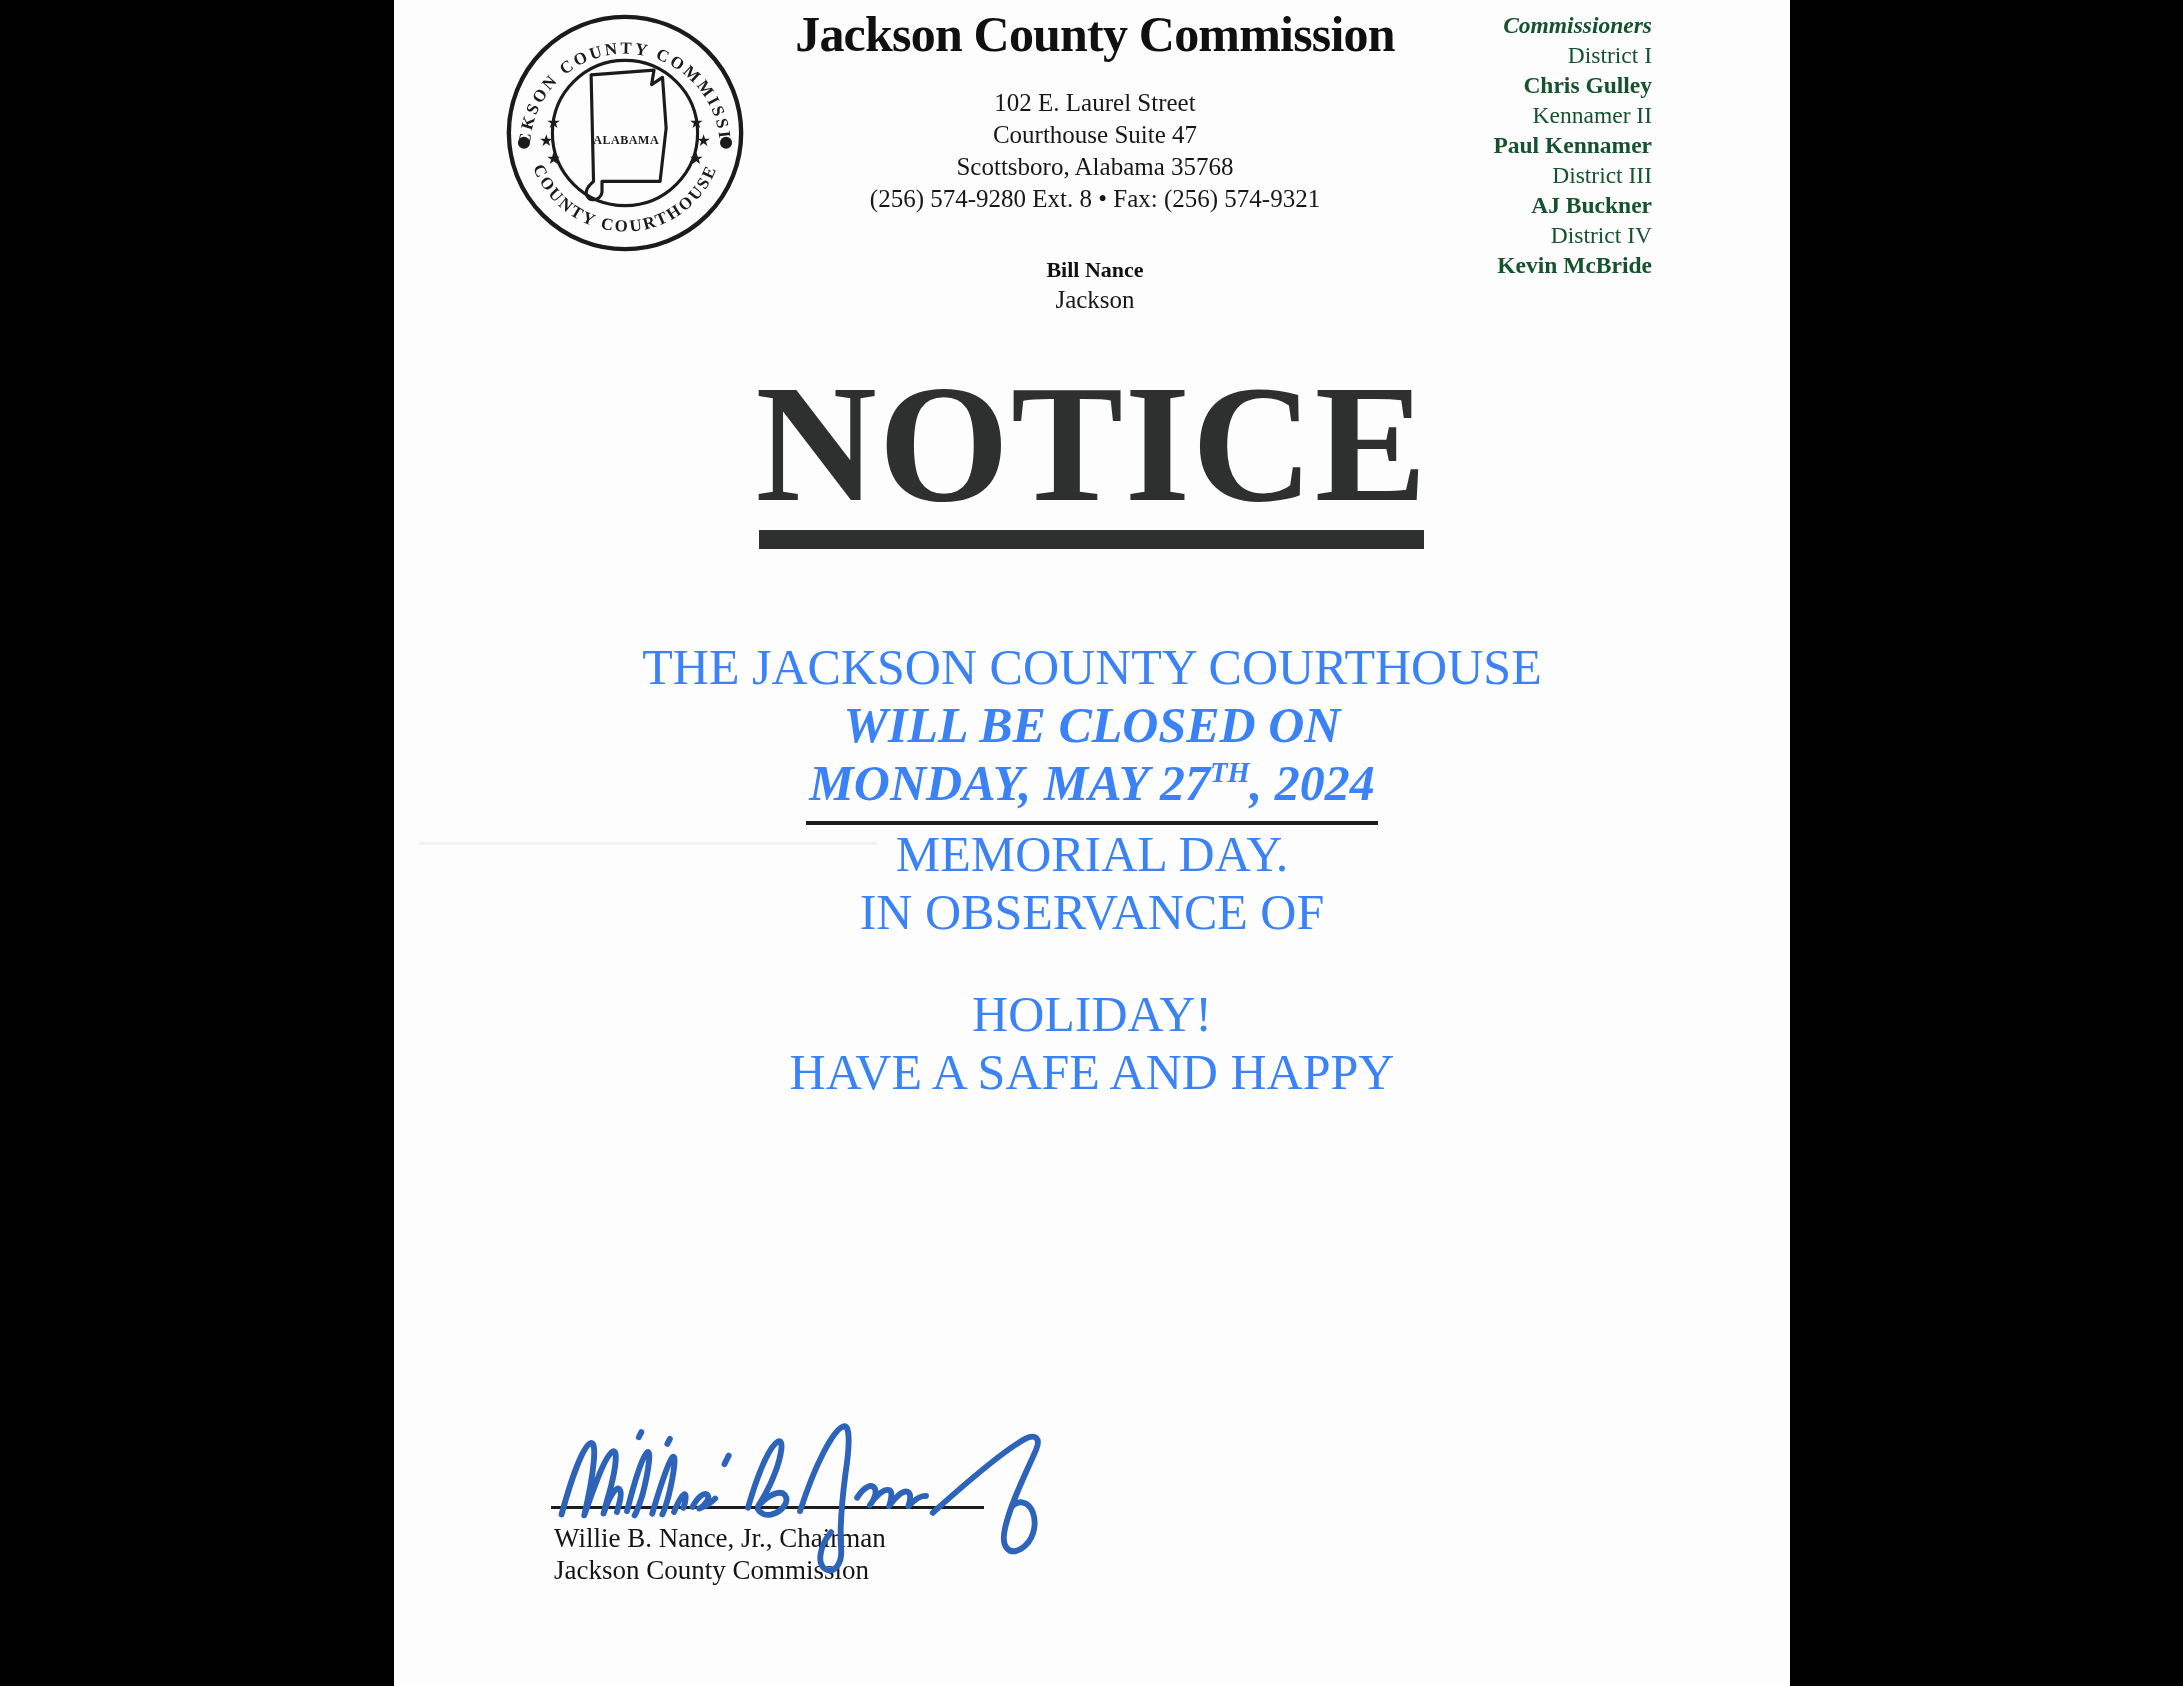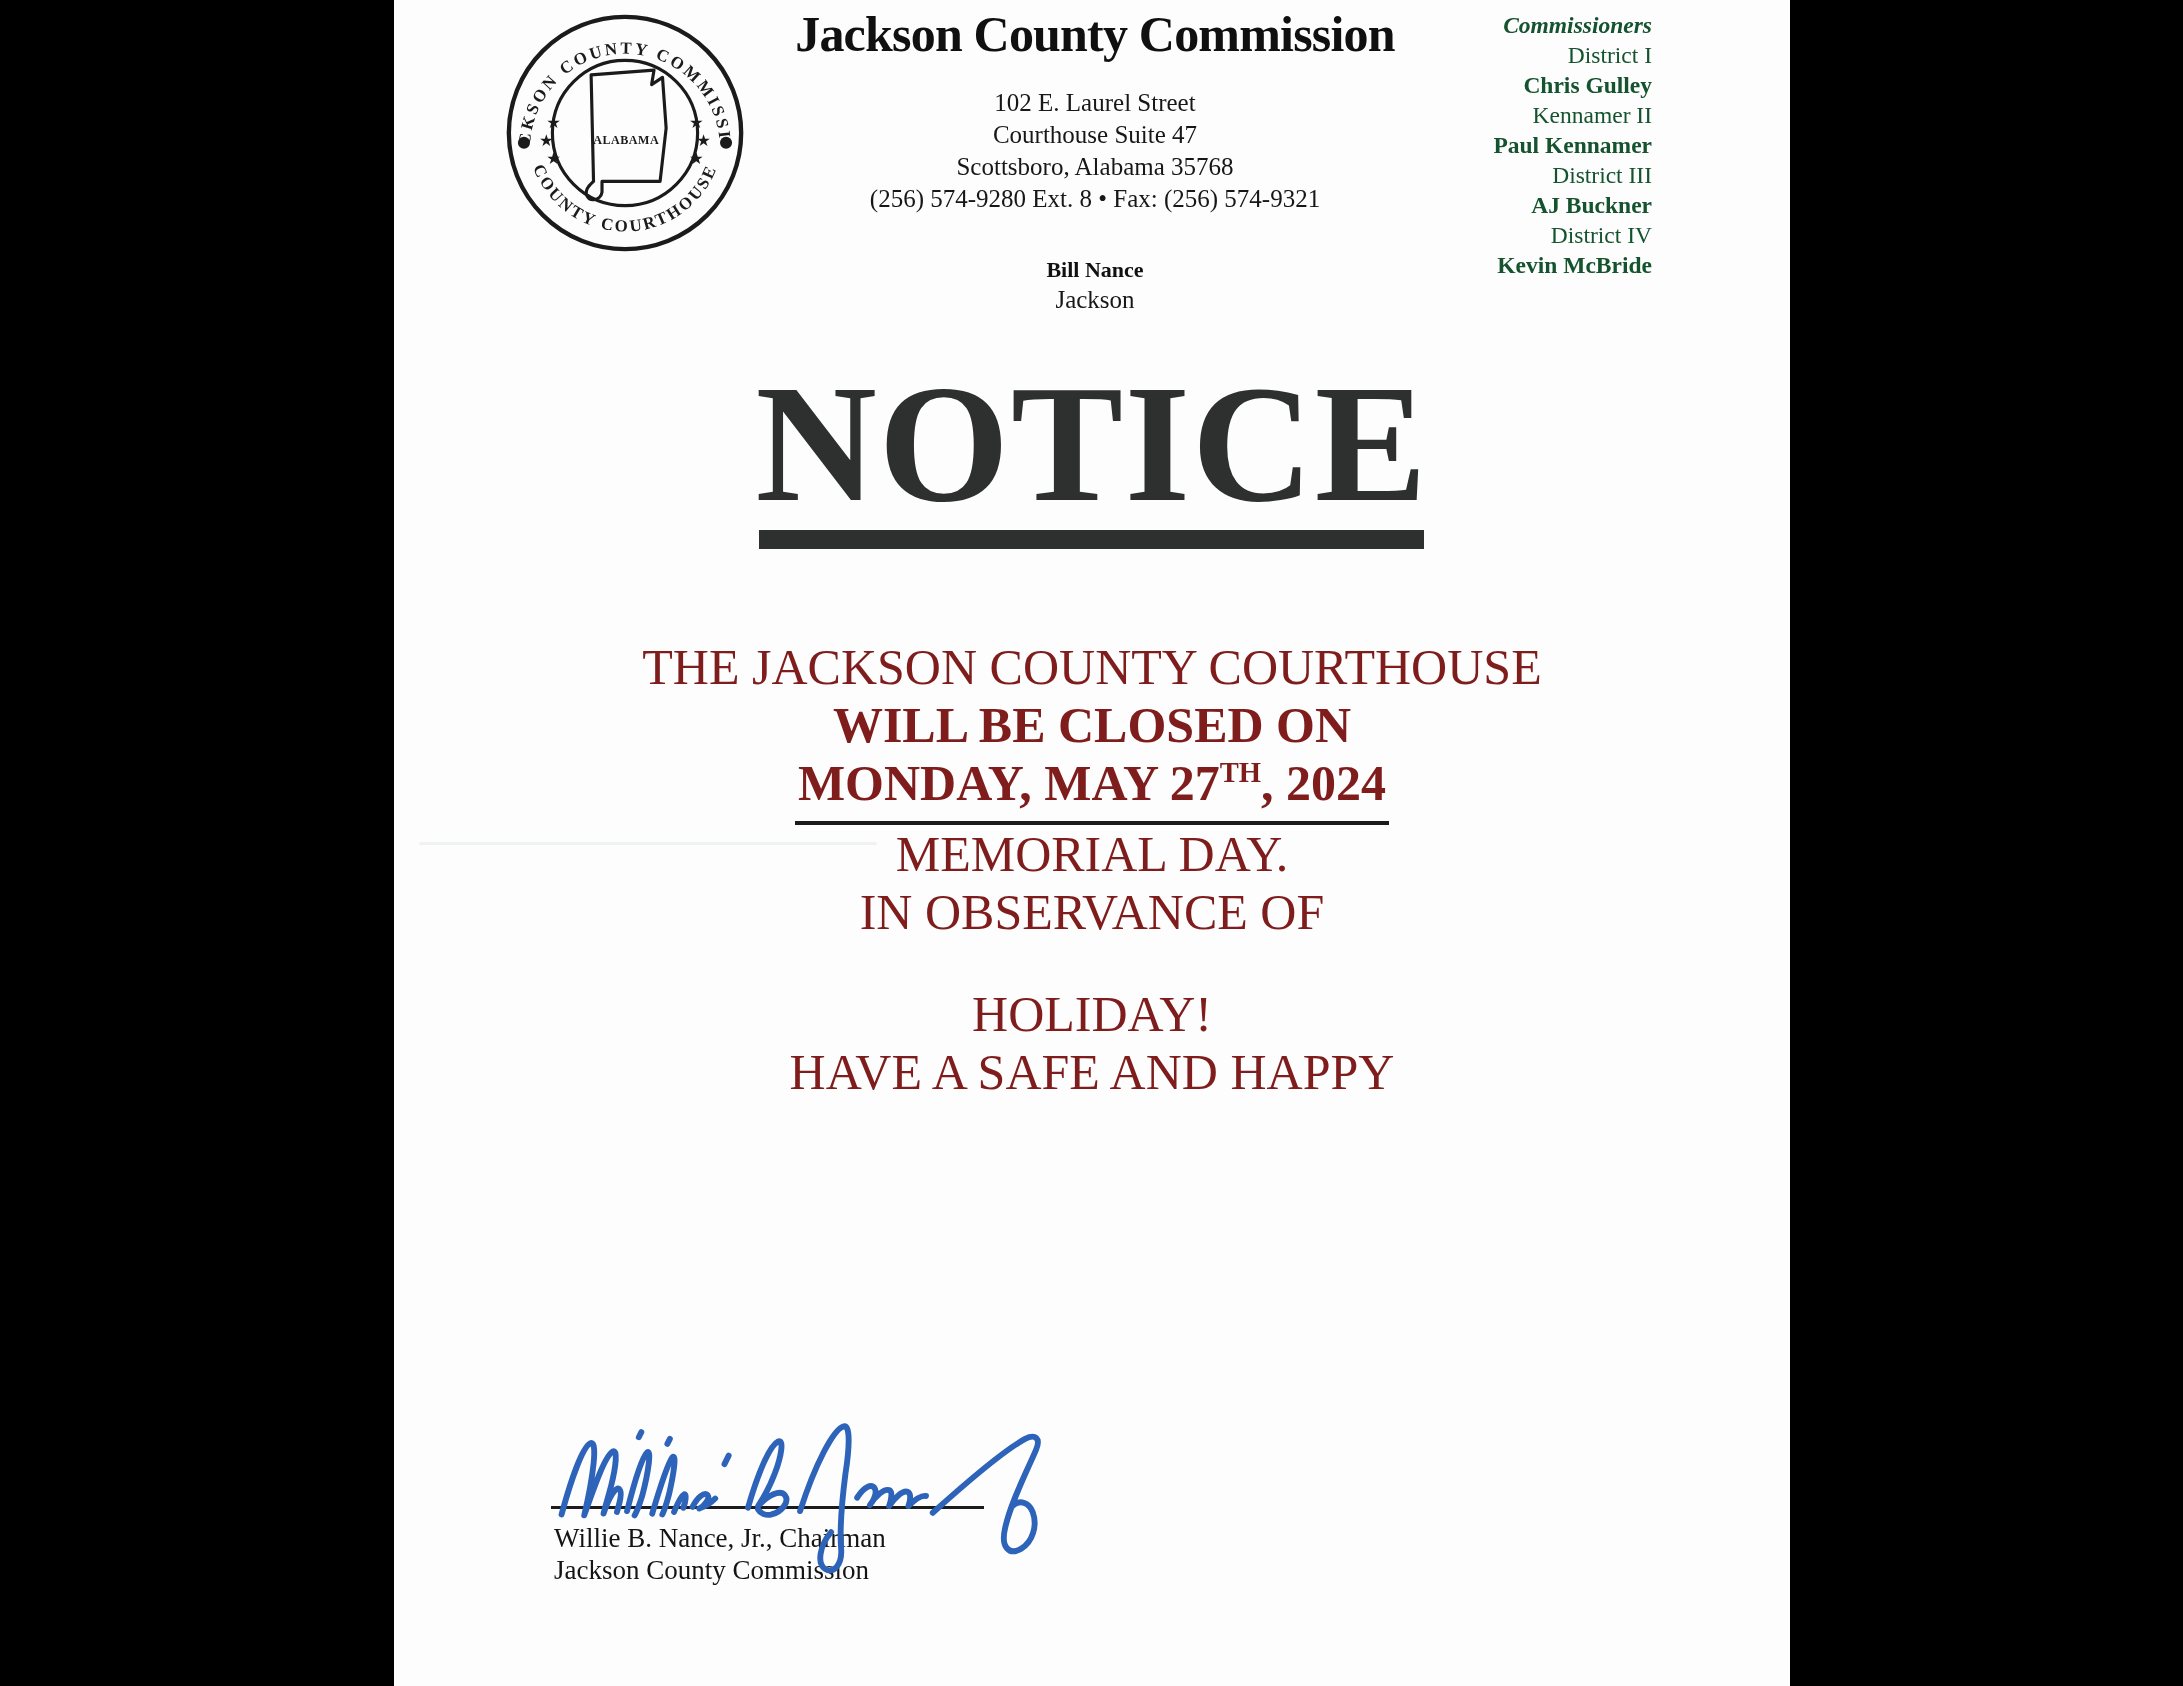--- a/index.html
+++ b/index.html
@@ -49,25 +49,25 @@
     letter-spacing:1.7px;color:#2d302f;
   }
   .notice-bar{
     position:absolute;top:530px;left:50%;margin-left:-333px;
     width:665px;height:18.5px;background:#2d302f;
   }
 
   
   .body-block{
     position:absolute;left:0;right:0;text-align:center;
-    font-size:50px;line-height:58px;color:#7f1d1d;
+    font-size:50px;line-height:58px;color:#3b82f6;
   }
   .block1{top:638px;}
   .block2{top:985px;}
-  .b-bold{font-weight:bold;}
+  .b-bold{font-weight:bold;font-style:italic;}
   .u-line{
     display:inline-block;
     border-bottom:4.2px solid #1c1c1c;
     padding:0 3.4px 5.9px 3.4px;
     line-height:49px;
   }
   .sup{
     font-size:28.6px;font-weight:bold;
     position:relative;top:-17.6px;
     letter-spacing:0;

